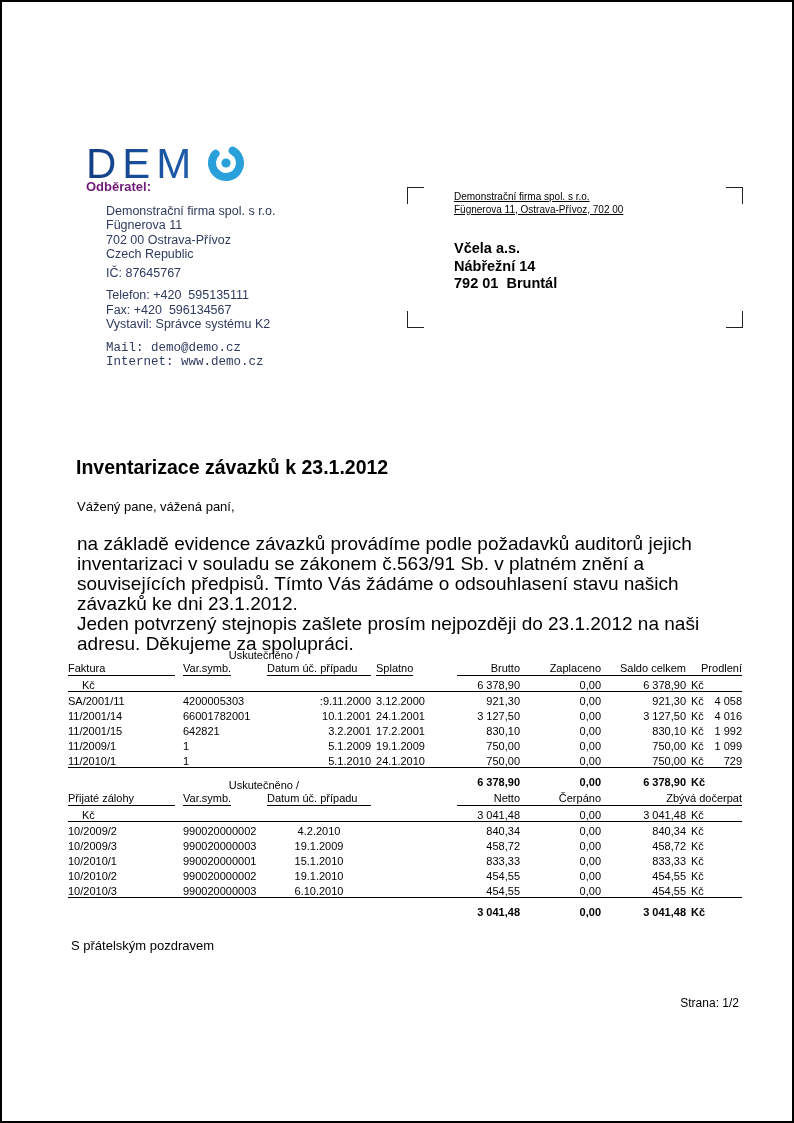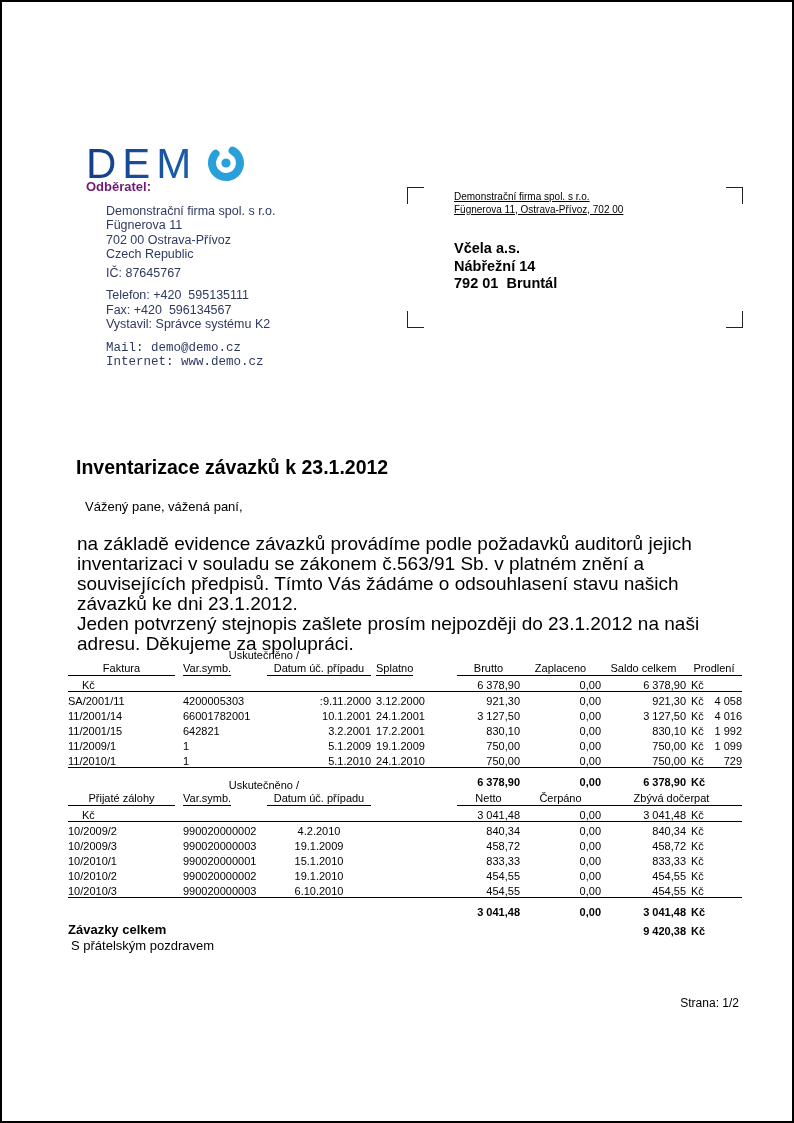--- a/index.html
+++ b/index.html
@@ -23,37 +23,37 @@
   .mark{position:absolute;width:16px;height:16px;}
   .mark.tl{left:0;top:0;border-left:1px solid #222;border-top:1px solid #222;}
   .mark.tr{right:0;top:0;border-right:1px solid #222;border-top:1px solid #222;}
   .mark.bl{left:0;bottom:0;border-left:1px solid #222;border-bottom:1px solid #222;}
   .mark.br{right:0;bottom:0;border-right:1px solid #222;border-bottom:1px solid #222;}
   .sender{position:absolute;left:27px;top:4px;font-size:10px;line-height:12.5px;}
   .sender div{text-decoration:underline;white-space:pre;}
   .recipient{position:absolute;left:27px;top:53px;font-size:14.5px;font-weight:bold;line-height:17.5px;}
   
   .title{position:absolute;left:74px;top:454px;font-size:19.5px;font-weight:bold;}
-  .greeting{position:absolute;left:83px;top:497px;font-size:13px;}
+  .greeting{position:absolute;left:75px;top:497px;font-size:13px;}
   .bodytext{position:absolute;left:75px;top:532px;width:676px;font-size:19px;line-height:20px;white-space:pre-line;}
   .closing{position:absolute;left:69px;top:936px;font-size:13px;}
   .footer{position:absolute;right:53px;top:994px;font-size:12px;}
   
   .tbl-wrap{position:absolute;left:66px;width:674px;}
   .t1{top:645px;} .t2{top:775px;}
   table{border-collapse:collapse;table-layout:fixed;width:674px;}
   td{font-size:11px;height:15px;padding:0;vertical-align:bottom;white-space:nowrap;overflow:visible;}
   col.c-doc{width:115px;} col.c-var{width:84px;} col.c-dat{width:104px;}
   col.c-spl{width:86px;} col.c-gro{width:63px;} col.c-pay{width:81px;}
   col.c-sal{width:85px;} col.c-kc{width:21px;}  col.c-pro{width:35px;}
   .r{text-align:right;} .ctr{text-align:center;}
   .pre td{height:14px;}
   .pre .grp{text-align:right;padding-right:72px;}
   .hdr td span{display:inline-block;border-bottom:1px solid #000;padding-bottom:1px;}
-  .hdr td.full span{display:block;text-align:center;}
+  .hdr td.full span{display:block;}
   .pad-l{padding-left:5px;}
   .cur td{border-bottom:1px solid #000;}
   .cur .cur-lab{padding-left:14px;}
   tbody.rows{border-bottom:1px solid #000;}
   .tot td{padding-top:5px;font-weight:bold;}
   .grand td{padding-top:4px;font-weight:bold;}
   .grand .g-lab{font-size:13px;vertical-align:bottom;}
 </style>
 </head>
 <body>
@@ -357,28 +357,20 @@
         <td></td>
             <td></td>
             <td></td>
             <td></td>
         <td class="r">3 041,48</td>
         <td class="r">0,00</td>
         <td class="r">3 041,48</td>
         <td class="pad-l">Kč</td>
         <td></td>
       </tr>
-      <tr class="grand">
-        <td class="g-lab" colspan="4">Závazky celkem</td>
-        <td></td>
-            <td></td>
-        <td class="r">9 420,38</td>
-        <td class="pad-l">Kč</td>
-        <td></td>
-      </tr>
     </tbody>
       </table>
   </div>
 
   <div class="closing">S přátelským pozdravem</div>
   <div class="footer">Strana: 1/2</div>
 
 </div>
 
 </body></html>

